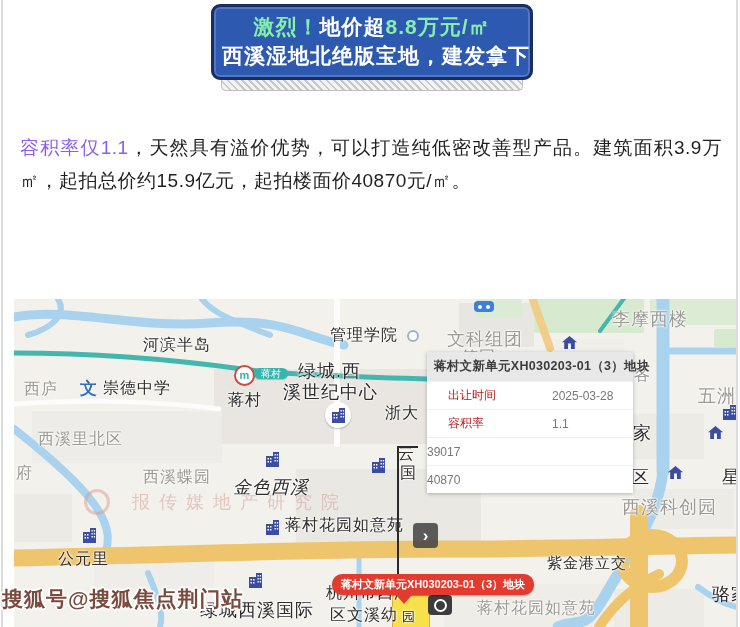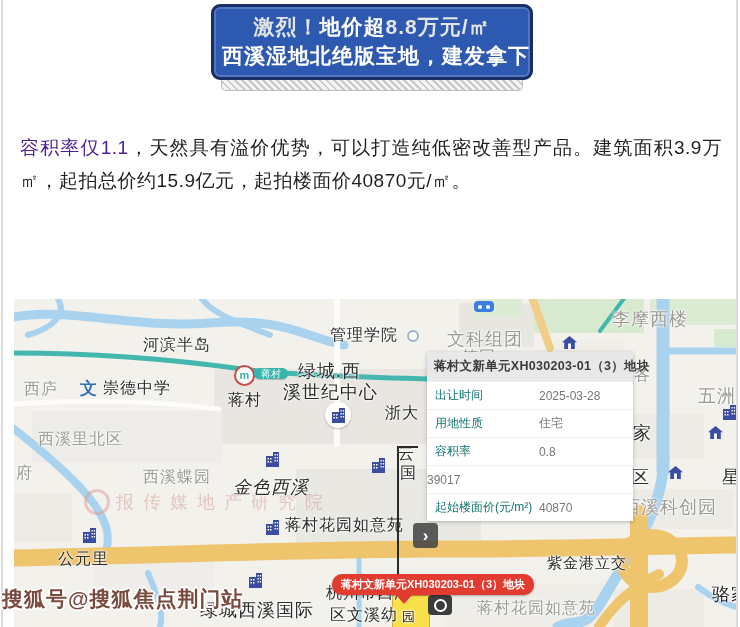--- a/index.html
+++ b/index.html
@@ -7,30 +7,30 @@
         font-family:"Liberation Sans",sans-serif;}
   .edge{position:absolute;top:0;width:2px;height:627px;background:#dcdcdc;z-index:98;}
   .edge.l{left:1px;} .edge.r{left:736px;}
 
   
   .banner-wrap{position:absolute;left:211px;top:4px;width:322px;z-index:5;}
   .banner-box{position:relative;z-index:2;border:3px solid #1a2e66;border-radius:9px;
       background:#2d59b0;box-shadow:inset 0 0 0 2px rgba(255,255,255,.18);
       padding:5px 8px 7px;text-align:center;}
   .banner-line{font-size:21px;font-weight:bold;line-height:29px;color:#fff;letter-spacing:1px;white-space:nowrap;}
-  .banner-red{color:#e5e5e5;}
+  .banner-red{color:#86efac;}
   .banner-hatch{position:relative;z-index:1;margin:-2px auto 0;width:300px;height:12px;
       background:repeating-linear-gradient(45deg,#c8c8c8 0 2px,#f3f3f3 2px 5px);
       border:1px solid #bfbfbf;border-top:none;border-radius:0 0 5px 5px;}
 
   
   .content{position:absolute;left:20px;top:104px;width:702px;z-index:4;}
   .content p{margin:0;font-size:19px;line-height:33px;color:#1f1f1f;text-align:justify;letter-spacing:.5px;}
   .content p.p2{margin-top:27px;}
-  .lead{color:#4c1d95;}
+  .lead{color:#8b5cf6;}
 
   
   #map{position:absolute;left:14px;top:299px;width:723px;height:328px;background:#f3f1ec;overflow:hidden;}
   #map .blk{position:absolute;z-index:5;}
   #map .grn{position:absolute;z-index:5;border-radius:2px;}
   #map svg.base{position:absolute;left:0;top:0;z-index:10;}
   #map svg.call{position:absolute;left:0;top:0;z-index:55;pointer-events:none;}
   .mlabel{position:absolute;z-index:40;font-size:16px;color:#2c2c2c;white-space:nowrap;
       text-shadow:0 0 2px #fff,0 0 2px #fff,0 0 3px #fff;letter-spacing:1px;}
   .mlabel.g{color:#9c9a95;} .mlabel.lg{font-size:18px;} .mlabel.xl{font-size:15px;} .mlabel.sm{font-size:13px;}
@@ -50,34 +50,34 @@
       display:flex;align-items:center;justify-content:center;}
   .cam .lens{width:9px;height:9px;border:2px solid #fff;border-radius:50%;}
 
   .plot{position:absolute;z-index:30;background:#f8e049;border:1px solid #d8a93c;}
 
   .infocard{position:absolute;left:413px;top:53px;width:206px;z-index:60;background:#fff;
       box-shadow:0 1px 4px rgba(0,0,0,.25);}
   .infocard .hd{background:#e8e8e8;color:#3c3c3c;font-size:12.5px;font-weight:bold;
       padding:6px 7px;white-space:nowrap;letter-spacing:.3px;}
   .infocard .row{display:flex;border-top:1px solid #f0f0f0;height:27px;align-items:center;font-size:12px;}
-  .infocard .row .lb{width:104px;padding-left:8px;color:#0f766e;white-space:nowrap;}
+  .infocard .row .lb{width:104px;padding-left:21px;color:#b91c1c;white-space:nowrap;}
   .infocard .row .vl{color:#777;}
 
   .expand-btn{position:absolute;left:399px;top:224px;width:25px;height:25px;z-index:60;
       background:rgba(70,70,70,.88);border-radius:4px;color:#fff;font-size:17px;font-weight:bold;
       display:flex;align-items:center;justify-content:center;line-height:1;}
 
   .plot-badge{position:absolute;left:318px;top:275px;z-index:70;background:#e23b30;color:#fff;
       font-size:11px;font-weight:bold;line-height:21px;padding:0 9px;border-radius:10px;white-space:nowrap;
       box-shadow:0 1px 2px rgba(0,0,0,.3);}
   .plot-badge:after{content:"";position:absolute;left:64px;top:100%;width:0;height:0;
       border:8px solid transparent;border-top:9px solid #e23b30;border-bottom:none;}
 
-  .wm-center{position:absolute;left:70px;top:190px;z-index:20;display:flex;align-items:center;opacity:.85;}
+  .wm-center{position:absolute;left:70px;top:190px;z-index:20;display:flex;align-items:center;opacity:.85;gap:16px;}
   .wm-center .ring{width:20px;height:20px;border:3px solid rgba(219,150,140,.55);border-radius:50%;margin-right:6px;}
   .wm-center .txt{font-size:18px;letter-spacing:9px;color:rgba(205,140,130,.5);white-space:nowrap;}
 
   .wm-corner{position:absolute;left:2px;top:585px;z-index:99;font-size:21px;font-weight:bold;color:#7a4a3e;
       letter-spacing:1px;white-space:nowrap;
       text-shadow:-2px 0 0 #fff,2px 0 0 #fff,0 -2px 0 #fff,0 2px 0 #fff,-1px -1px 0 #fff,1px 1px 0 #fff,-1px 1px 0 #fff,1px -1px 0 #fff;}
 </style>
 </head>
 <body>
 
@@ -161,32 +161,27 @@
       <polyline points="404,148 384,148 384,277" fill="none" stroke="#2a2a2a" stroke-width="2"></polyline>
     </svg>
 
     <div class="infocard">
       <div class="hd">蒋村文新单元XH030203-01（3）地块</div>
       <div class="row">
         <span class="lb">出让时间</span>
         <span class="vl">2025-03-28</span>
       </div>
       <div class="row">
-        <span class="lb">用地性质</span>
-        <span class="vl">住宅</span>
-      </div>
-      <div class="row">
         <span class="lb">容积率</span>
-        <span class="vl">0.8</span>
+        <span class="vl">1.1</span>
       </div>
       <div class="row">
         <span class="vl">39017</span>
       </div>
       <div class="row">
-        <span class="lb">起始楼面价(元/m²)</span>
         <span class="vl">40870</span>
       </div>
     </div>
 
     <div class="expand-btn">›</div>
 
     <div class="plot-badge">蒋村文新单元XH030203-01（3）地块</div>
   <div class="mlabel " style="left: 129px; top: 36px;">河滨半岛</div>
       <div class="mlabel " style="left: 316px; top: 26px;">管理学院</div>
       <div class="mlabel g lg" style="left: 433px; top: 28px;">文科组团</div>

